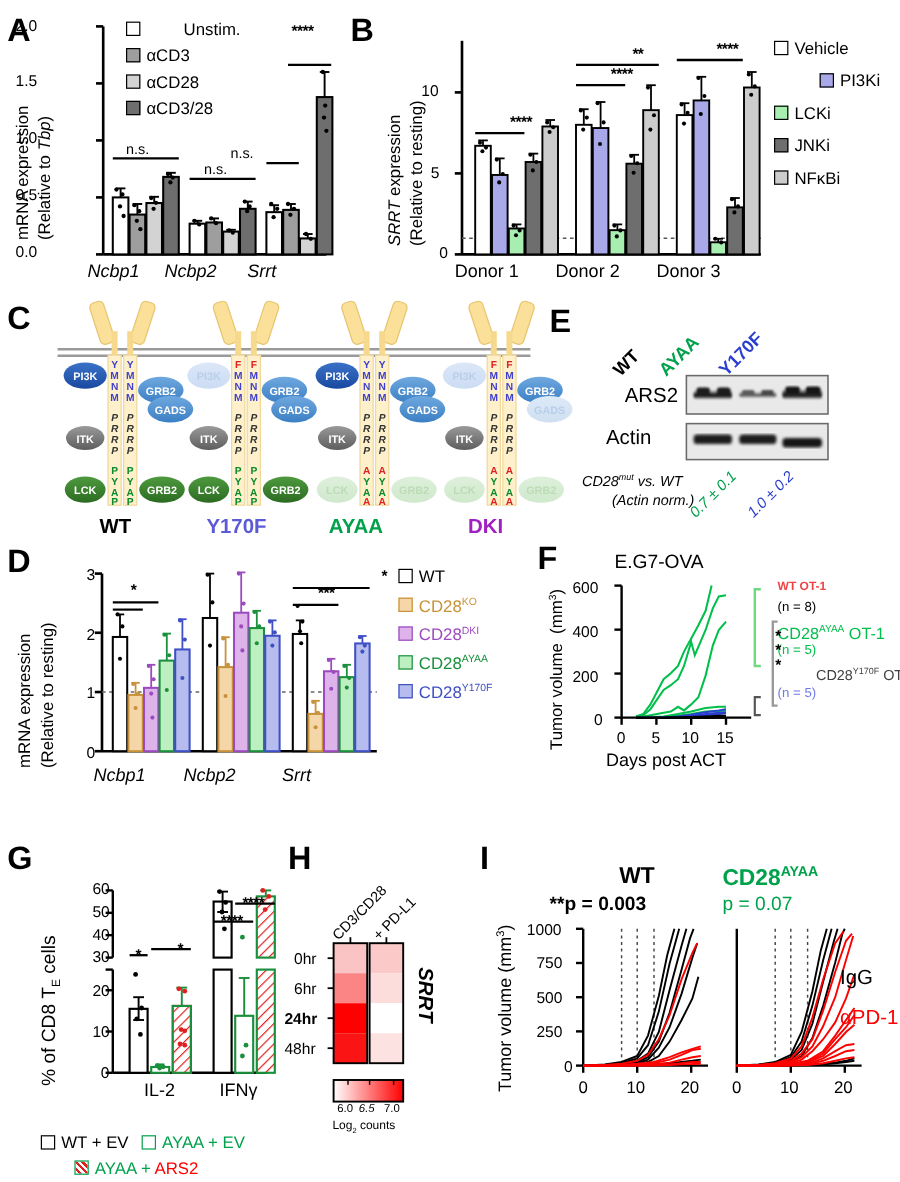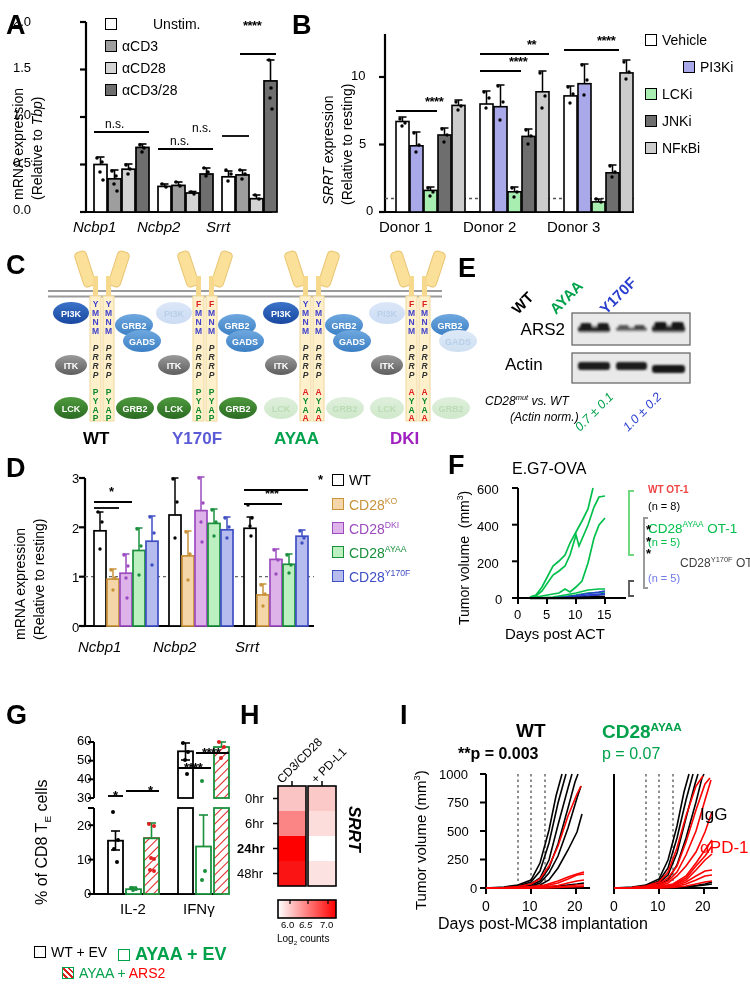--- a/index.html
+++ b/index.html
@@ -1040,21 +1040,21 @@
 
 <div class="sig" style="left:113px;top:788px;">*</div>
 <div class="sig" style="left:148px;top:783px;">*</div>
 <div class="sig" style="left:184px;top:760px;">****</div>
 <div class="sig" style="left:202px;top:745px;">****</div>
 
 <div class="leg" style="left:34px;top:944px;font-size:14px;">
       <span class="sw" style="background:#fff;border-color:#000"></span>
       <span style="color:#000">WT + EV</span>
     </div>
-<div class="leg" style="left:118px;top:944px;font-size:18px;font-weight:bold;">
+<div class="leg" style="left:118px;top:944px;font-size:14px;">
       <span class="sw" style="background:#fff;border-color:#00a14b"></span>
       <span style="color:#00a14b">AYAA + EV</span>
     </div>
 <div class="leg" style="left:62px;top:965px;font-size:14px;">
       <span class="sw" style="background:repeating-linear-gradient(45deg,#fff 0 2px,#e02020 2px 4px);border-color:#00a14b"></span>
       <span><span style="color:#00a14b">AYAA</span><span style="color:#00a14b"> + </span><span style="color:#ff0000">ARS2</span></span>
     </div>
 
 <div class="plet" style="left:240px;top:702px;">H</div>
 
@@ -1198,18 +1198,17 @@
 <div class="tick" style="left:447px;top:852px;">250</div>
 <div class="tick" style="left:470px;top:881px;">0</div>
 
 <div class="tick" style="left:482px;top:898px;font-size:14px;">0</div>
 <div class="tick" style="left:522px;top:898px;font-size:14px;">10</div>
 <div class="tick" style="left:567px;top:898px;font-size:14px;">20</div>
 <div class="tick" style="left:610px;top:898px;font-size:14px;">0</div>
 <div class="tick" style="left:650px;top:898px;font-size:14px;">10</div>
 <div class="tick" style="left:695px;top:898px;font-size:14px;">20</div>
 
-<div class="axlbl" style="left:438px;top:915px;font-size:16px;">Days post-MC38 implantation</div>
 
 <div style="position:absolute;left:700px;top:805px;font-size:17px;color:#000;">IgG</div>
 <div style="position:absolute;left:700px;top:838px;font-size:17px;color:#ff0000;">αPD-1</div>
 
 </div>
 
 </body></html>

